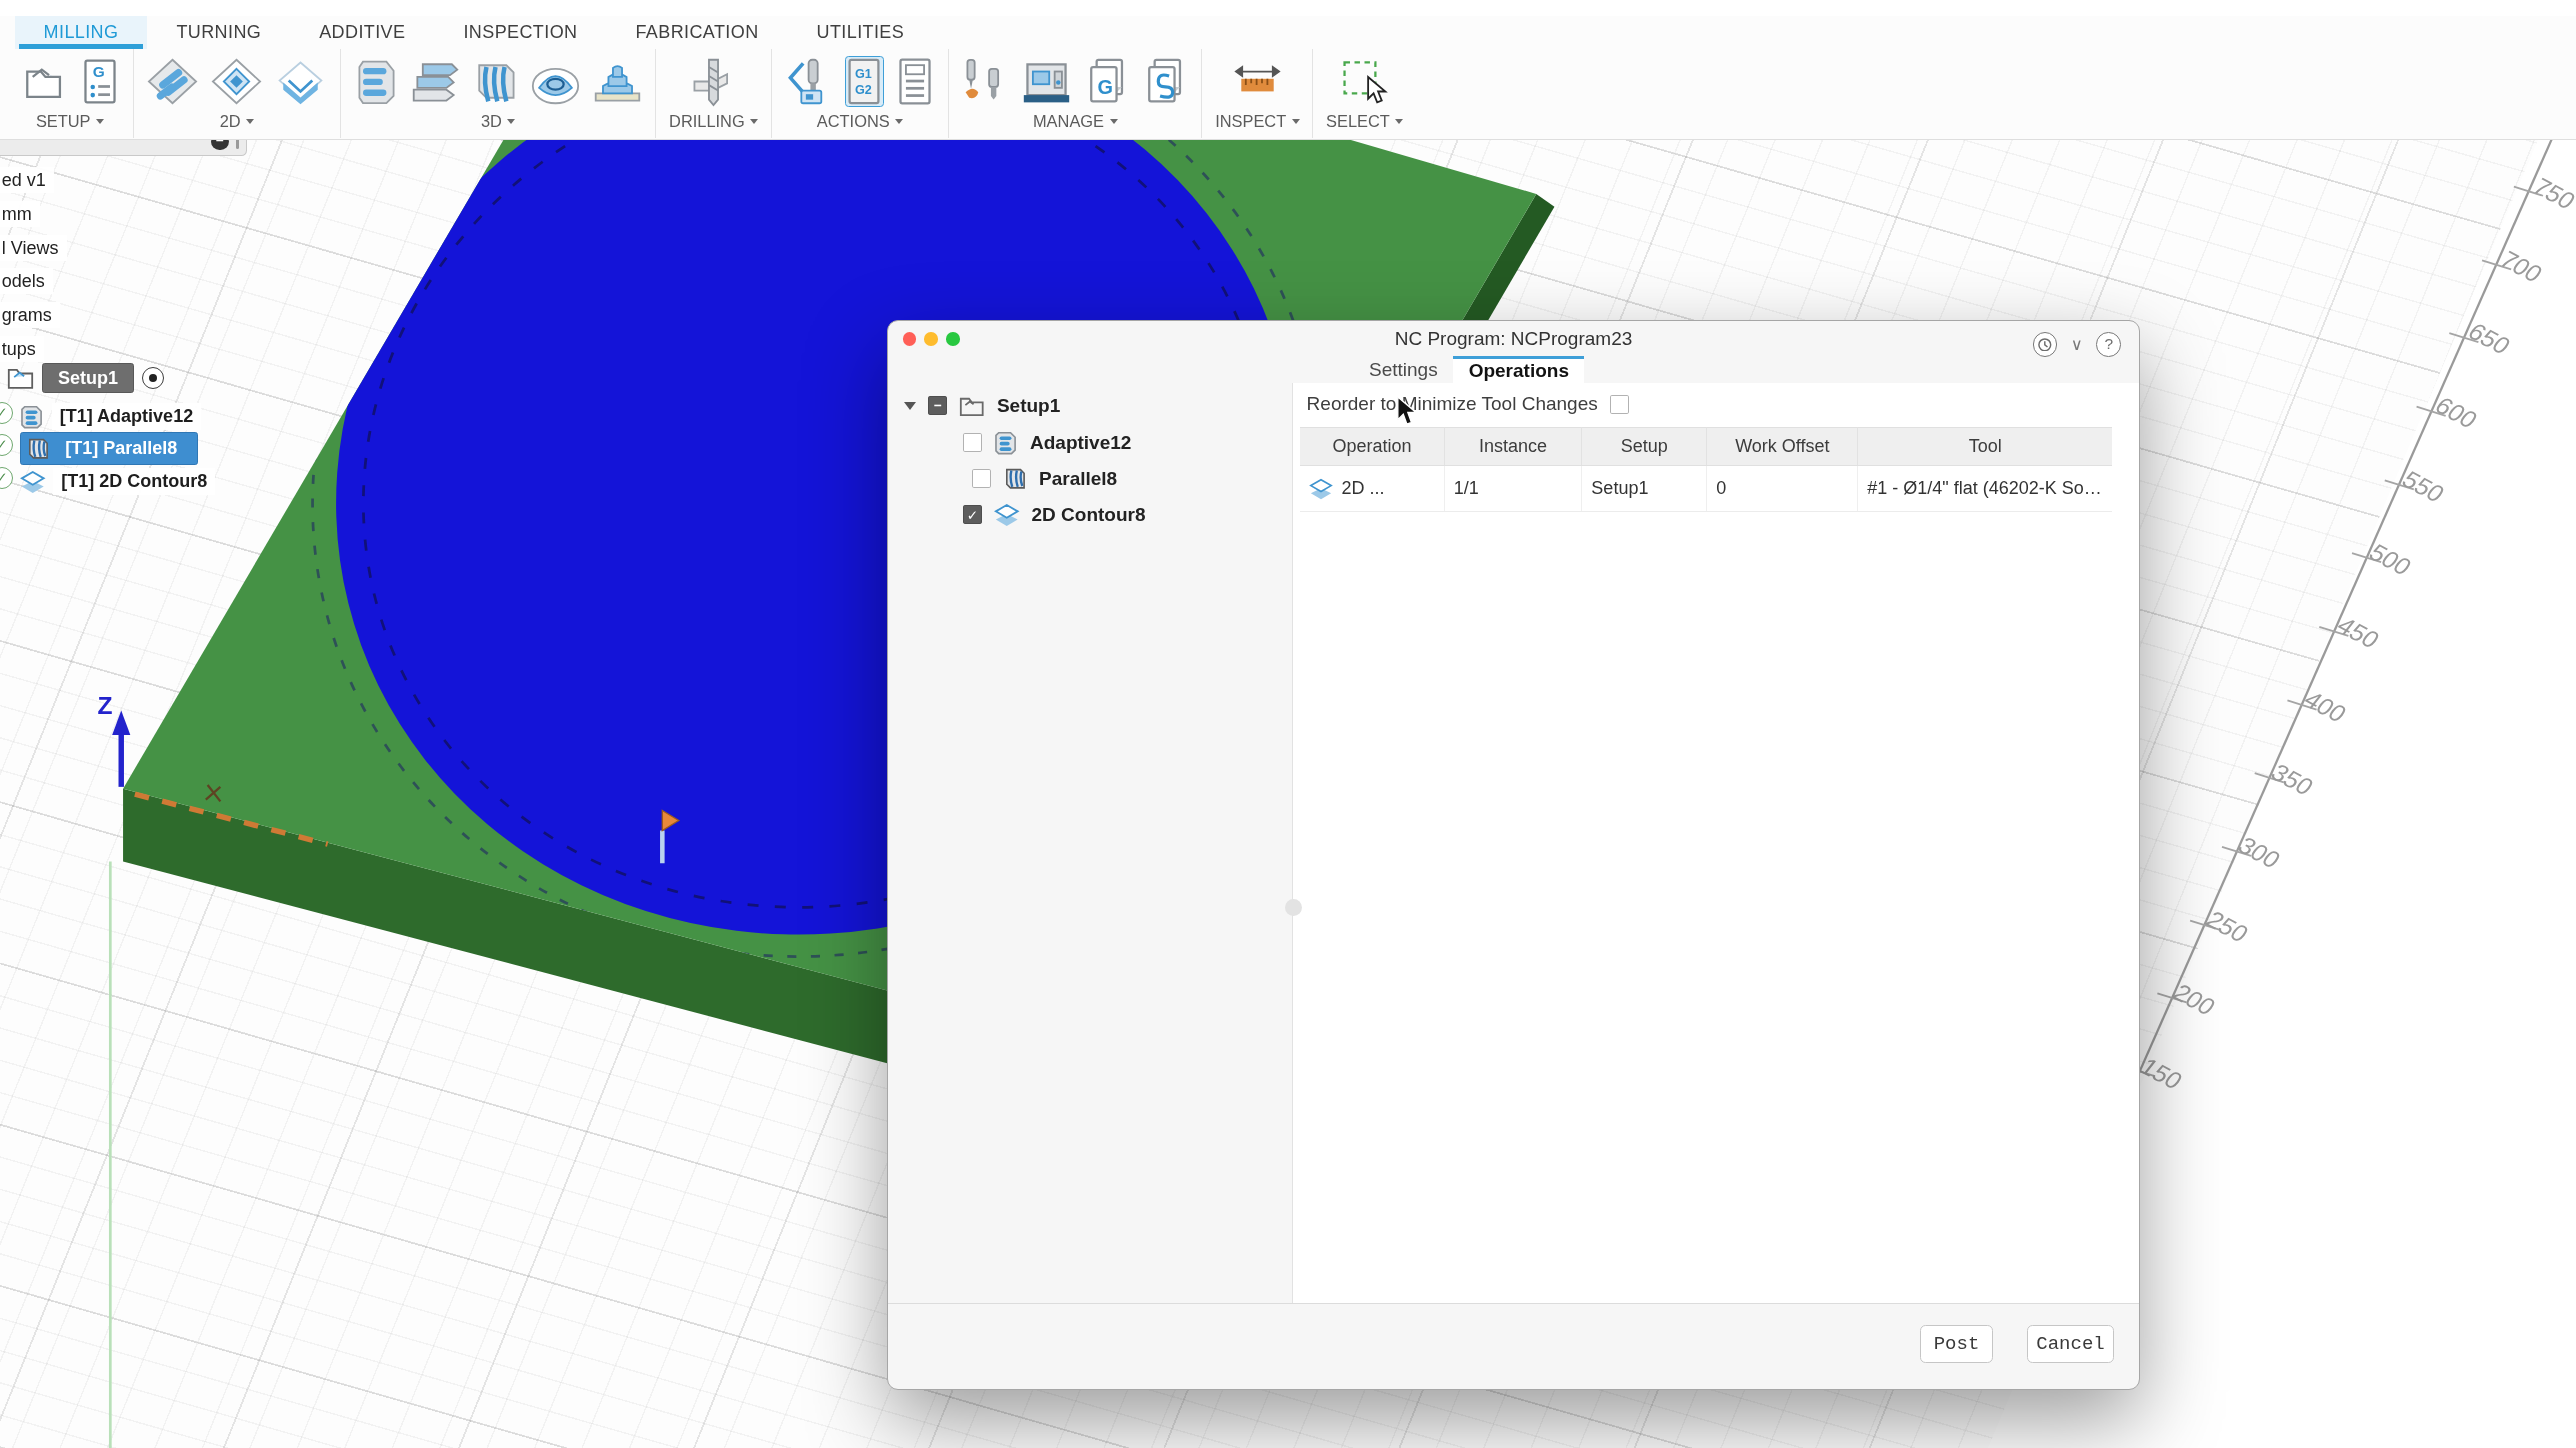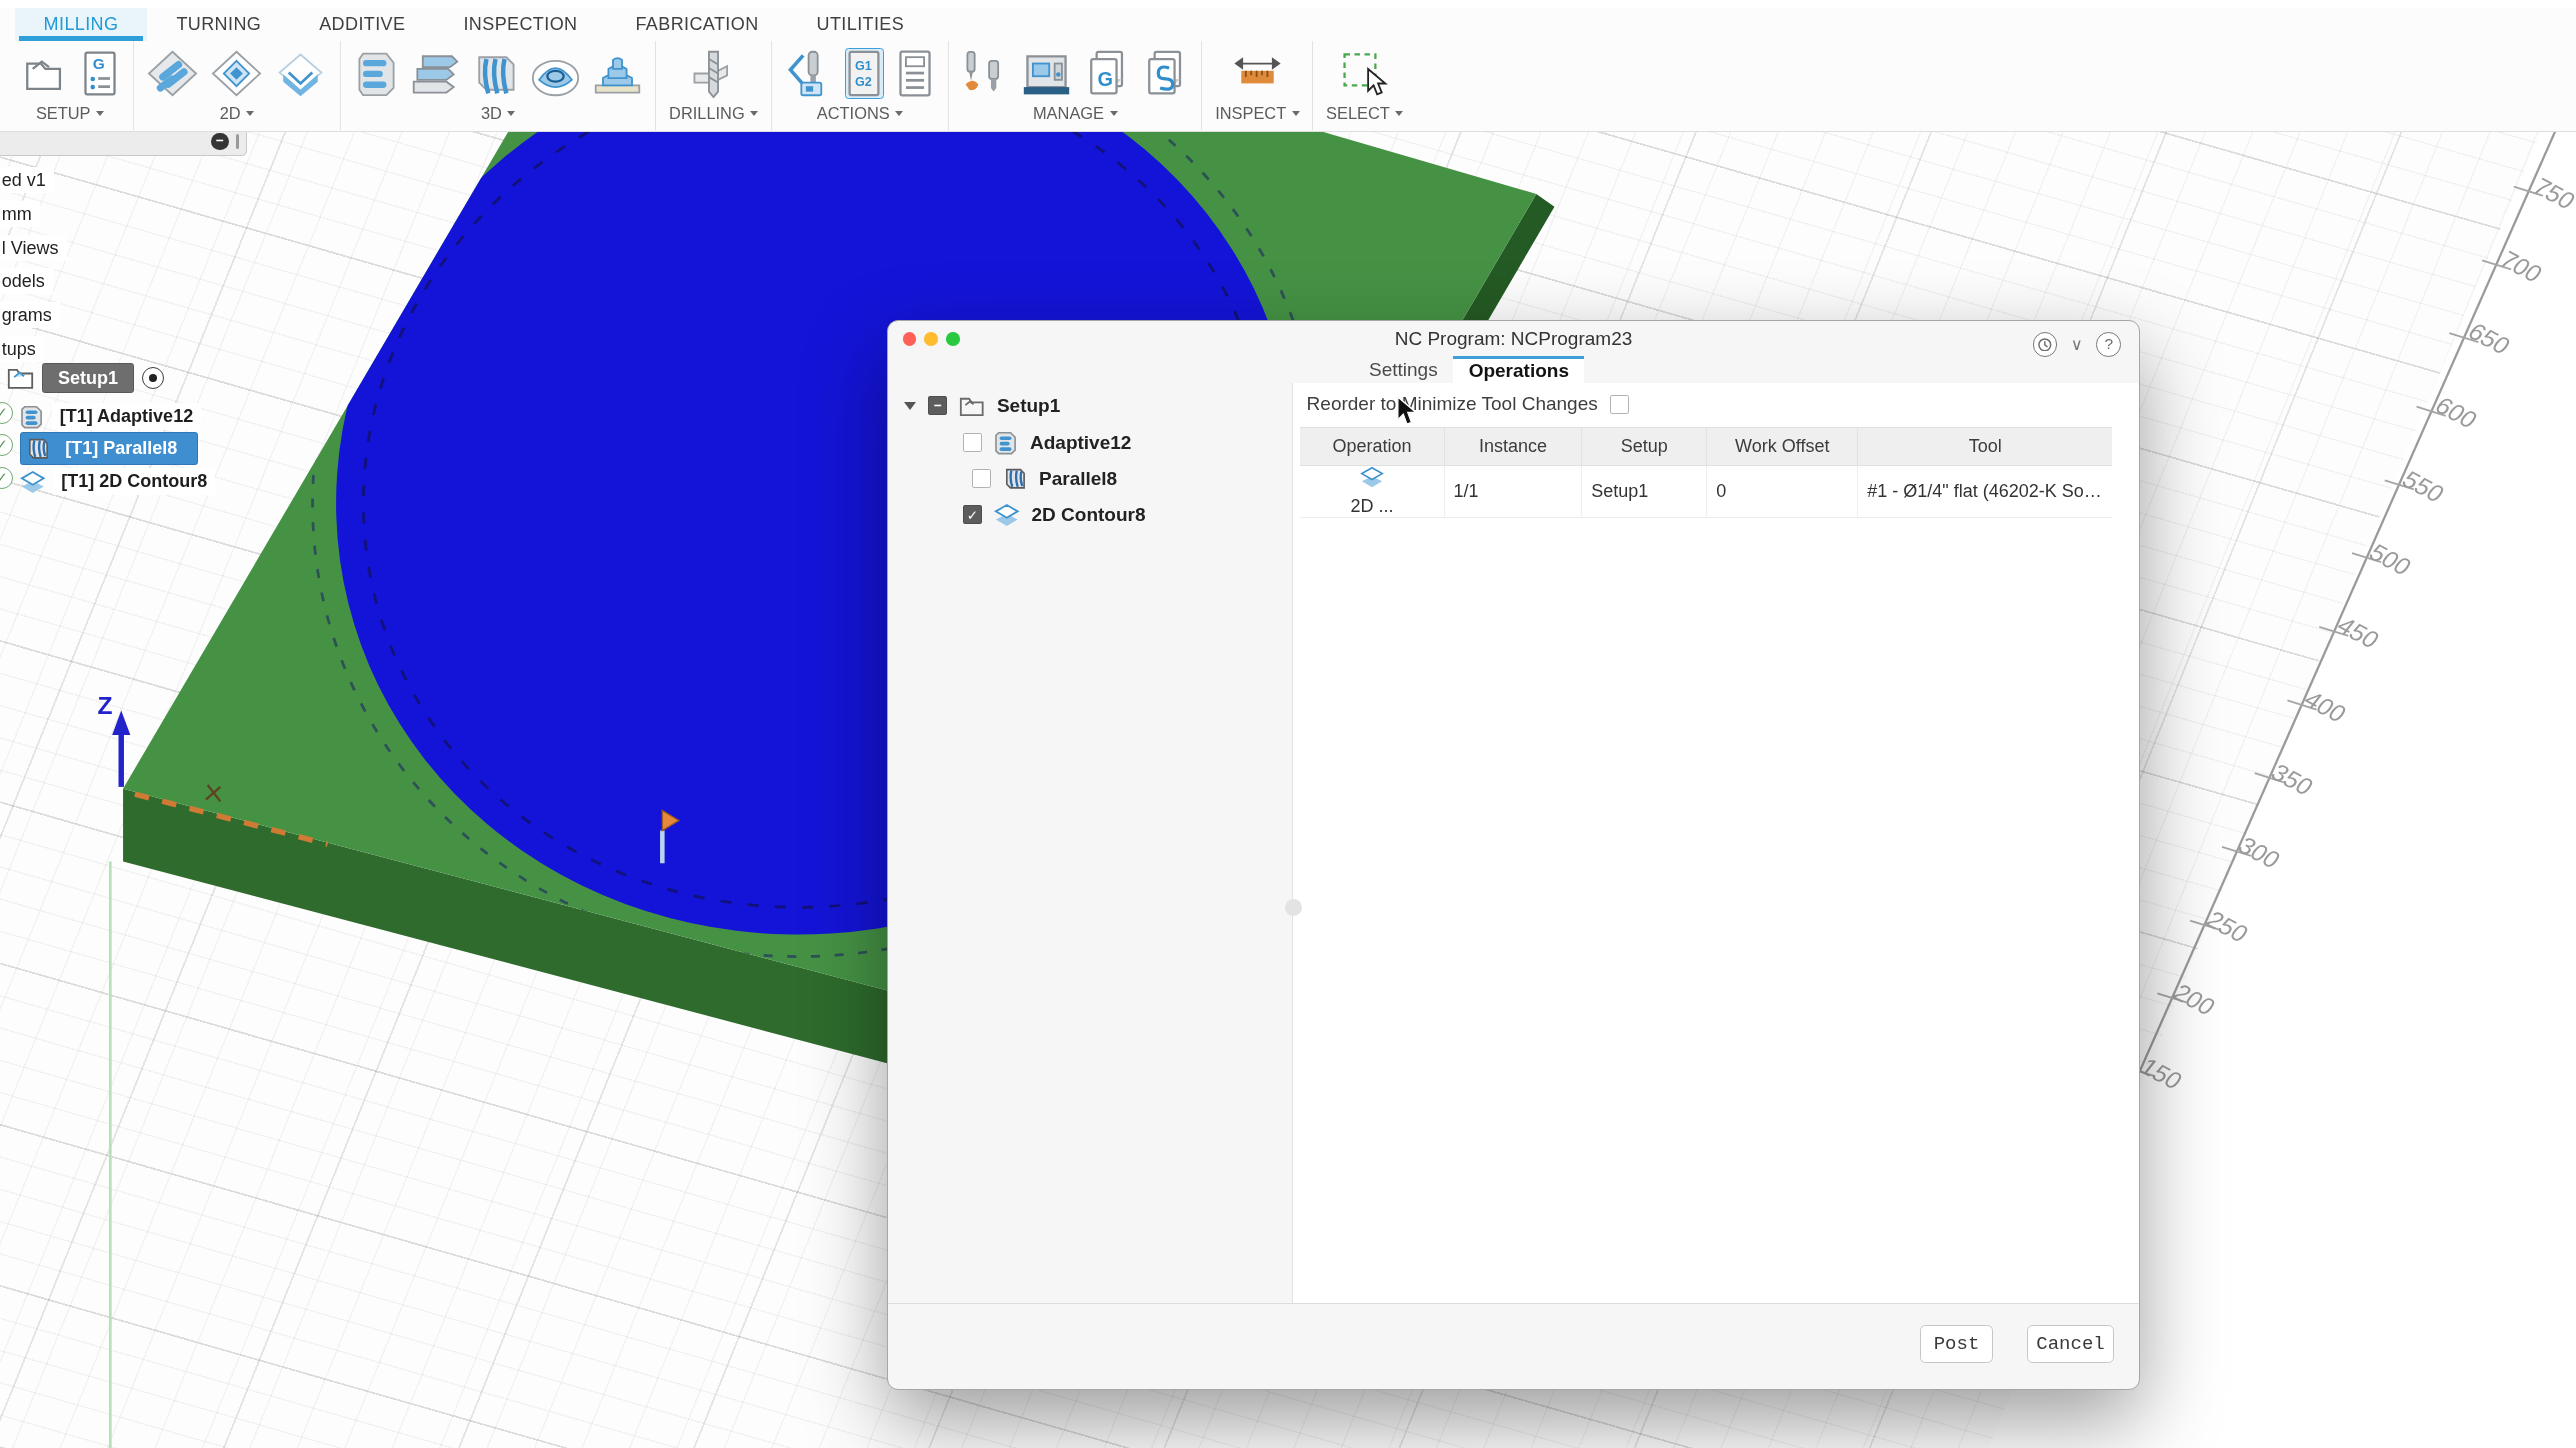--- a/index.html
+++ b/index.html
@@ -1,20 +1,20 @@
 <!DOCTYPE html>
 <html style="font-size:14.6px"><head>
 <meta charset="utf-8">
 <style>
   html,body{margin:0;padding:0;}
   body{width:2576px;height:1448px;position:relative;overflow:hidden;background:#fff;
        font-family:"Liberation Sans", sans-serif; -webkit-font-smoothing:antialiased;}
 
   
-  .toolbar{position:absolute;top:8px;left:0;width:100%;height:123px;background:#fcfcfc;
+  .toolbar{position:absolute;top:16px;left:0;width:100%;height:123px;background:#fcfcfc;
            border-bottom:0.9px solid #dedede;z-index:50;}
   .ribbon-tabs{display:flex;height:33px;align-items:stretch;padding-left:14.6px;}
   .ribbon-tab{padding:0 29px;font-size:18px;color:#3f3f3f;display:flex;align-items:center;
               position:relative;letter-spacing:0.4px;cursor:default;}
   .ribbon-tab.active{color:#1f9ad6;background:#e9f4fb;}
   .ribbon-tab.active::after{content:"";position:absolute;left:4.5px;right:4.5px;bottom:0;height:5.5px;background:#2e9fd8;}
   .tool-groups{display:flex;height:89px;align-items:stretch;padding-left:7.3px;}
   .tool-group{display:flex;flex-direction:column;align-items:center;justify-content:flex-start;
               padding:3.6px 12.7px 1.8px;border-right:0.9px solid #e3e3e3;}
   .group-icons{display:flex;gap:11px;align-items:center;height:58px;}
@@ -91,21 +91,21 @@
   .cb.checked{background:#5d5d5d;border-color:#4e4e4e;}
   .dtree-label{font-weight:700;}
   .reorder{position:absolute;left:13.6px;top:10px;display:flex;align-items:center;gap:12.7px;font-size:19px;color:#3e3e3e;}
   .optable{position:absolute;left:7.3px;top:44px;width:812px;border-collapse:collapse;font-size:18px;color:#333;}
   .optable th{background:#efefef;border-top:0.9px solid #e0e0e0;border-bottom:0.9px solid #e0e0e0;
               font-weight:400;color:#3c3c3c;height:35px;border-right:0.9px solid #e2e2e2;}
   .optable th:last-child{border-right:none;}
   .optable td{height:45px;border-bottom:0.9px solid #ececec;border-right:0.9px solid #efefef;padding:0 9px;
               white-space:nowrap;overflow:hidden;text-overflow:ellipsis;max-width:236px;}
   .optable td:last-child{border-right:none;}
-  .opcell{display:flex;align-items:center;gap:8.2px;flex-direction:column;}
+  .opcell{display:flex;align-items:center;gap:8.2px;}
   .dlg-footer-line{position:absolute;left:0;right:0;top:982px;height:0.9px;background:#dcdcdc;}
   .dlg-btn{position:absolute;top:1004px;height:38px;background:#fff;border:0.9px solid #c6c6c6;border-radius:5.5px;
            font-size:19px;color:#3a3a3a;display:flex;align-items:center;justify-content:center;
            font-family:Liberation Mono, monospace;box-sizing:border-box;cursor:default;}
   .btn-post{left:1032px;width:73px;}
   .btn-cancel{left:1139px;width:87px;}
   .mouse-cursor{position:absolute;left:508px;top:75px;z-index:60;}
 </style>
 </head>
 <body>

